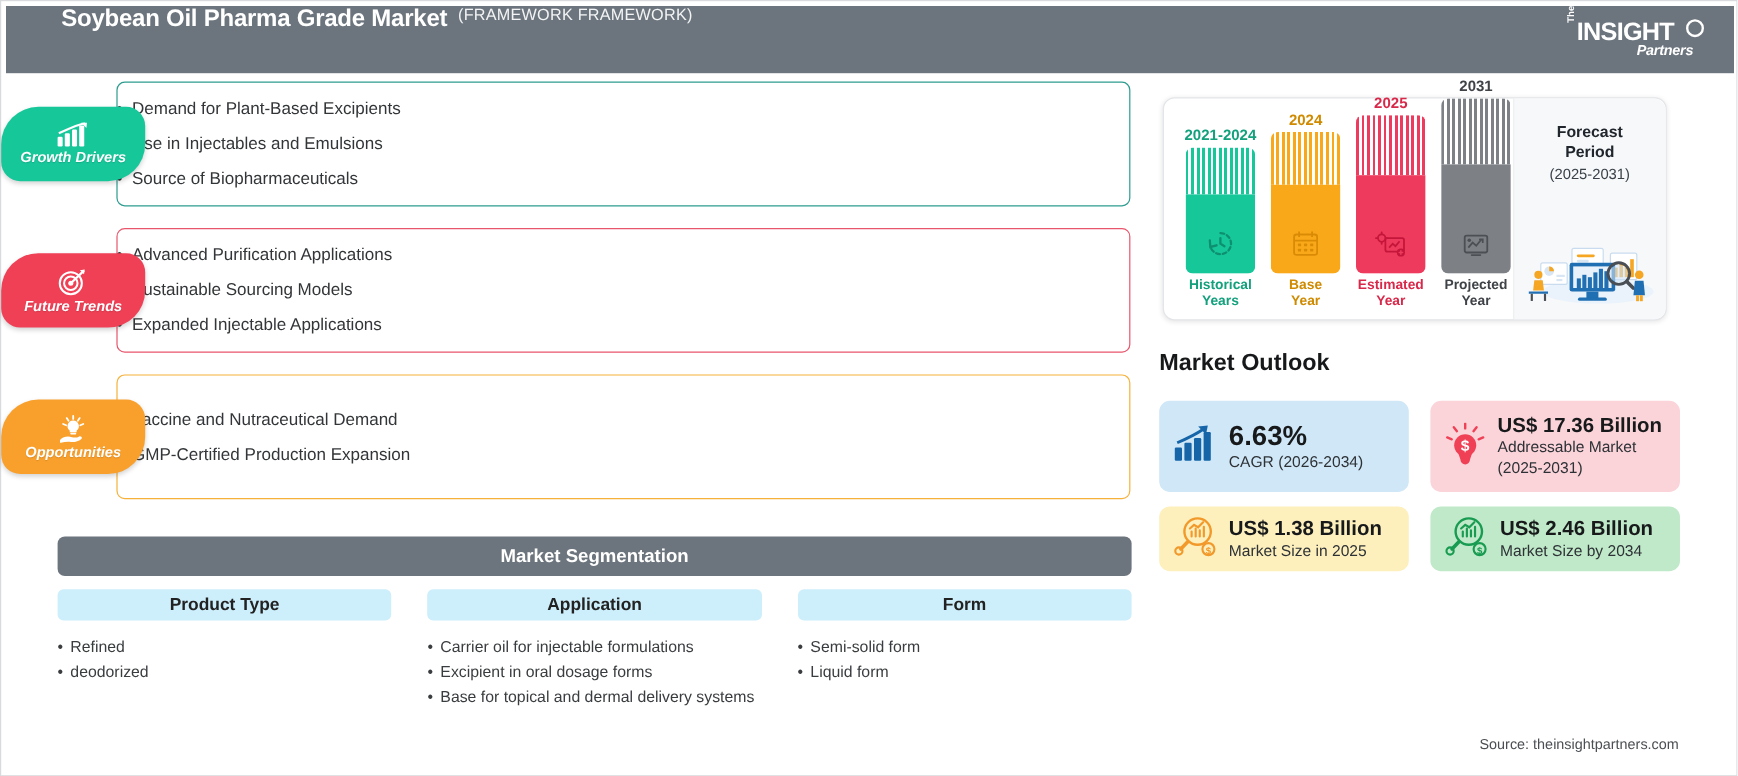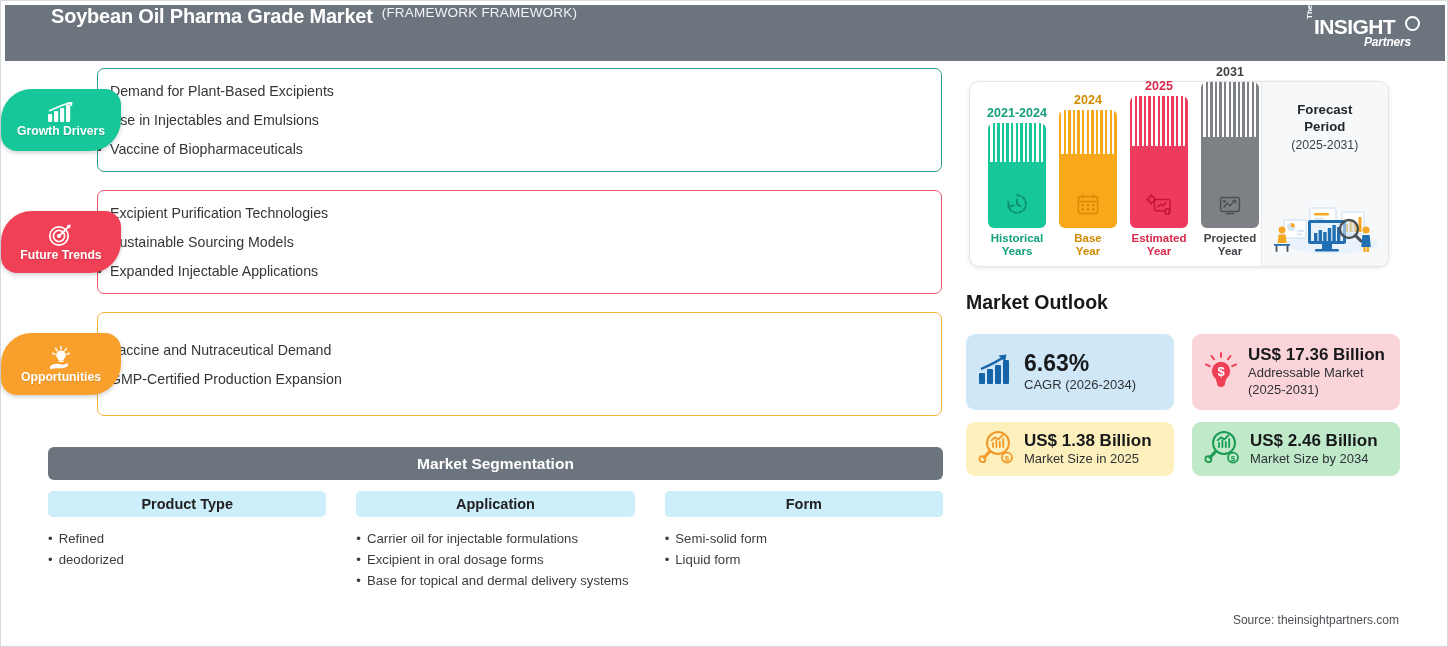--- a/index.html
+++ b/index.html
@@ -91,20 +91,21 @@
   .badge {
     position: absolute; left: 0; top: 50%;
     transform: translateY(-50%);
     width: 120px; height: 62px;
     border-radius: 31px 16px 31px 16px;
     display: flex; flex-direction: column;
     align-items: center; justify-content: center;
     color: #ffffff;
     box-shadow: 0 2px 4px rgba(0,0,0,.18);
     z-index: 3;
+    font-style: italic;
   }
   .badge .b-label {
     font-size: 12.2px; font-weight: bold; margin-top: 1px;
     text-shadow: 0 1px 1px rgba(0,0,0,.14);
   }
   .badge svg { display: block; }
   .badge.green  { background: #16c79a; }
   .badge.red    { background: #ef4056; }
   .badge.orange { background: #f9a02c; }
 
@@ -220,41 +221,41 @@
     </div>
   </div>
 
   <div class="strategy">
 
     <div class="srow r1">
       <div class="panel"></div>
       <ul class="bullets">
         <li>Demand for Plant-Based Excipients</li>
         <li>Use in Injectables and Emulsions</li>
-        <li>Vaccine of Biopharmaceuticals</li>
+        <li>Source of Biopharmaceuticals</li>
       </ul>
       <div class="badge green">
         <span>
           <svg width="28" height="21" viewBox="0 0 28 21" fill="#fff">
             <rect x="1" y="12" width="4.2" height="8" rx="1"></rect>
             <rect x="7" y="9" width="4.2" height="11" rx="1"></rect>
             <rect x="13" y="6" width="4.2" height="14" rx="1"></rect>
             <rect x="19" y="2.5" width="4.2" height="17.5" rx="1"></rect>
             <path d="M2 9 L10 5.5 L16 3 L24 0.5" stroke="#fff" stroke-width="1.7" fill="none"></path>
             <path d="M20.5 0 L25.5 0 L25 4.6 Z" fill="#fff"></path>
           </svg>
         </span>
         <span class="b-label">Growth Drivers</span>
       </div>
     </div>
 
     <div class="srow r2">
       <div class="panel"></div>
       <ul class="bullets">
-        <li>Excipient Purification Technologies</li>
+        <li>Advanced Purification Applications</li>
         <li>Sustainable Sourcing Models</li>
         <li>Expanded Injectable Applications</li>
       </ul>
       <div class="badge red">
         <span>
           <svg width="26" height="24" viewBox="0 0 26 24" fill="none" stroke="#fff" stroke-width="1.7">
             <circle cx="11" cy="13" r="9.2"></circle>
             <circle cx="11" cy="13" r="5.6"></circle>
             <circle cx="11" cy="13" r="2.1" fill="#fff" stroke="none"></circle>
             <path d="M11 13 L22 2.5" stroke-width="1.9"></path>

